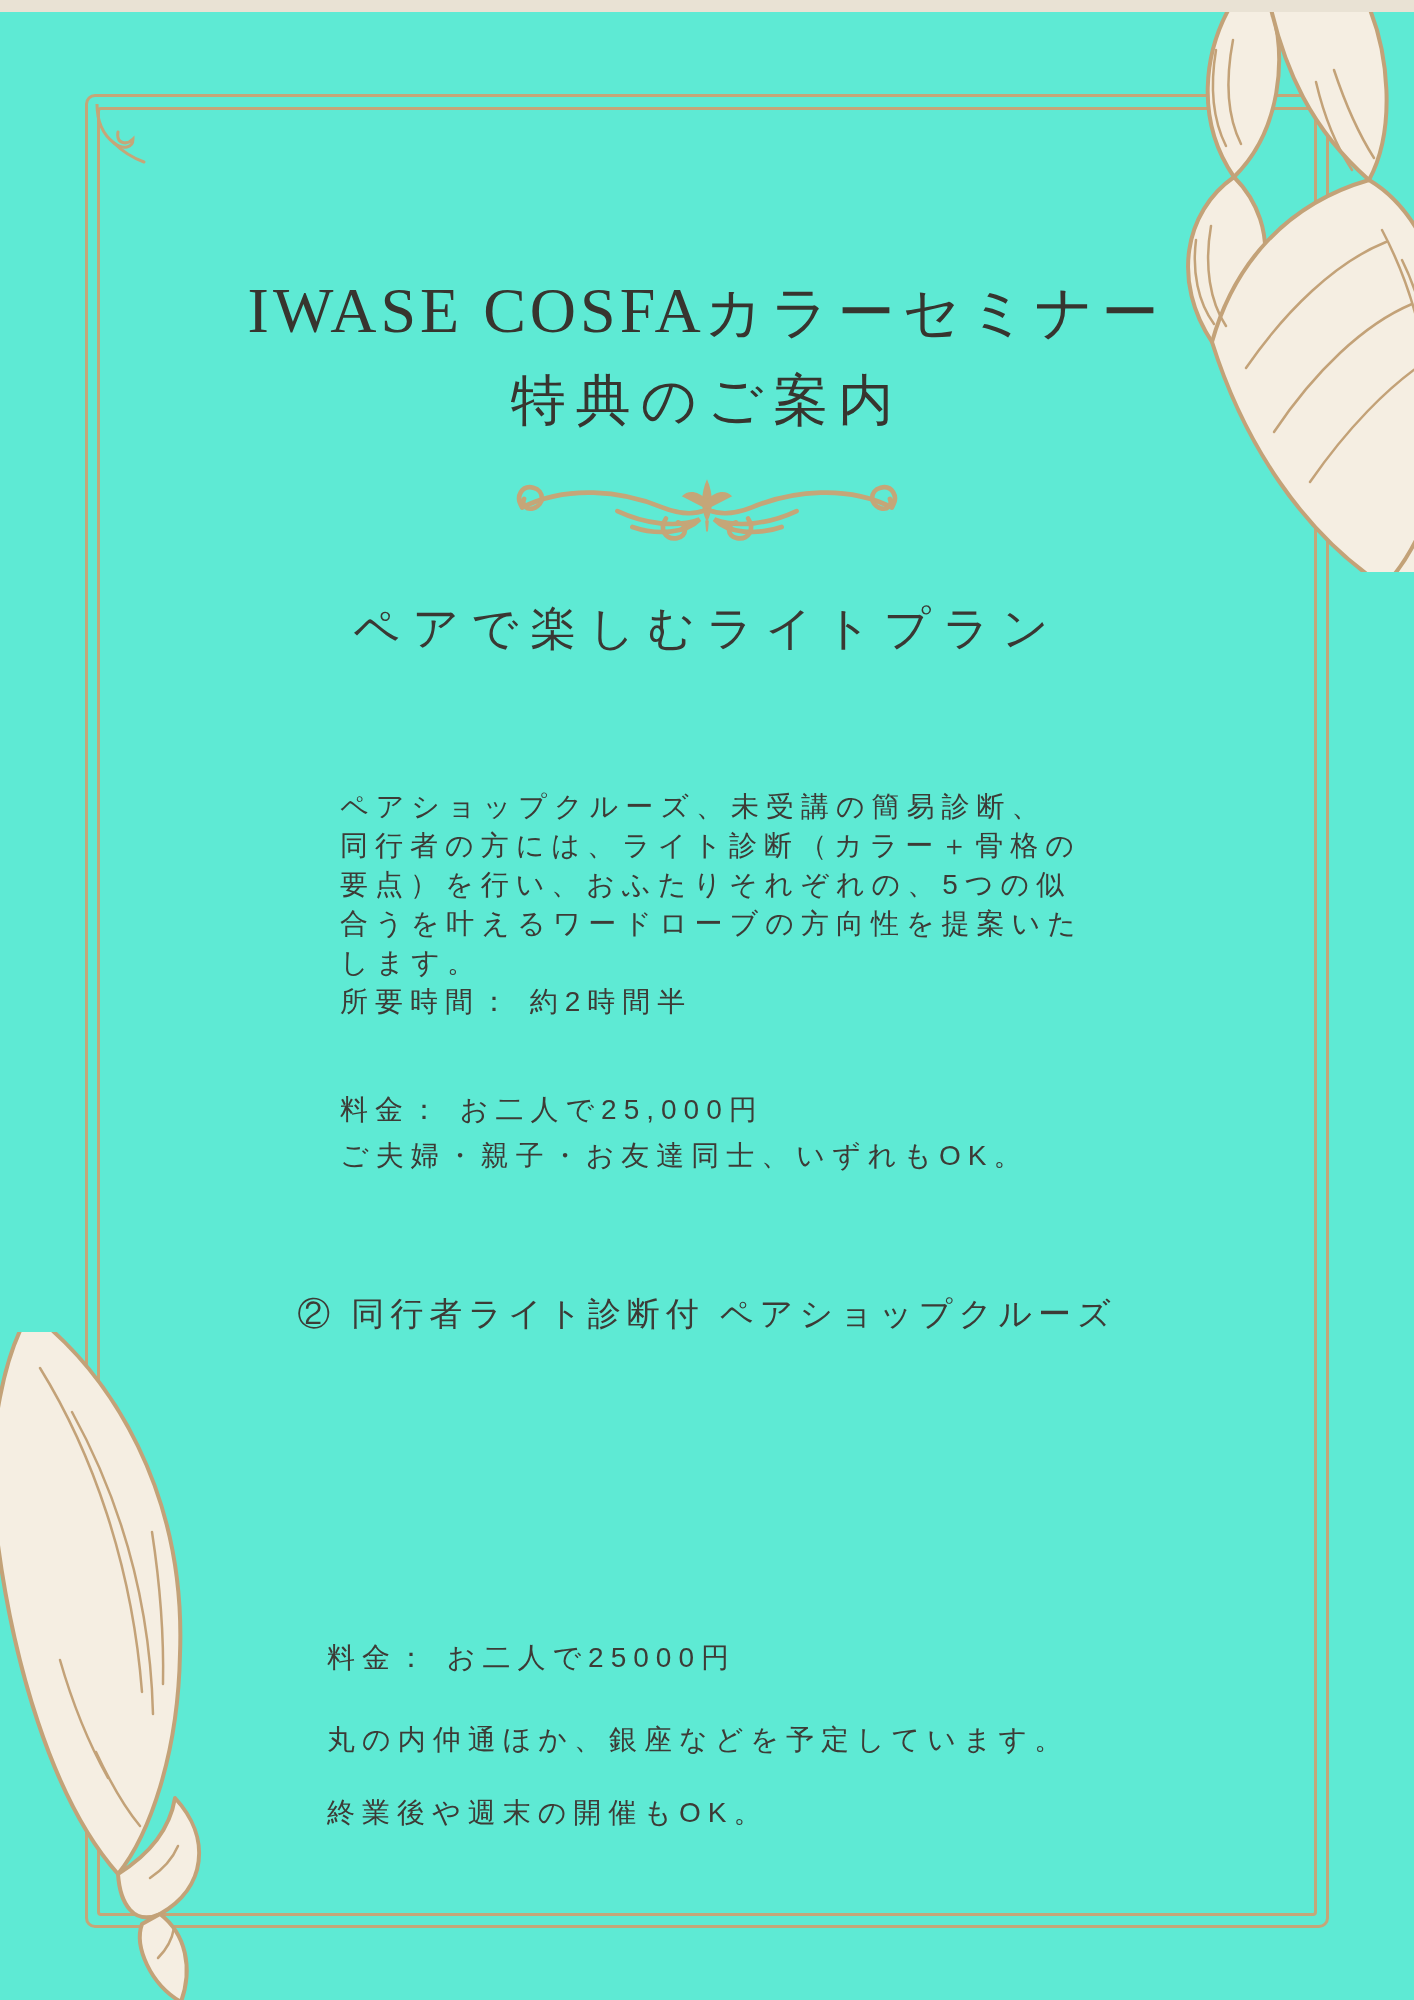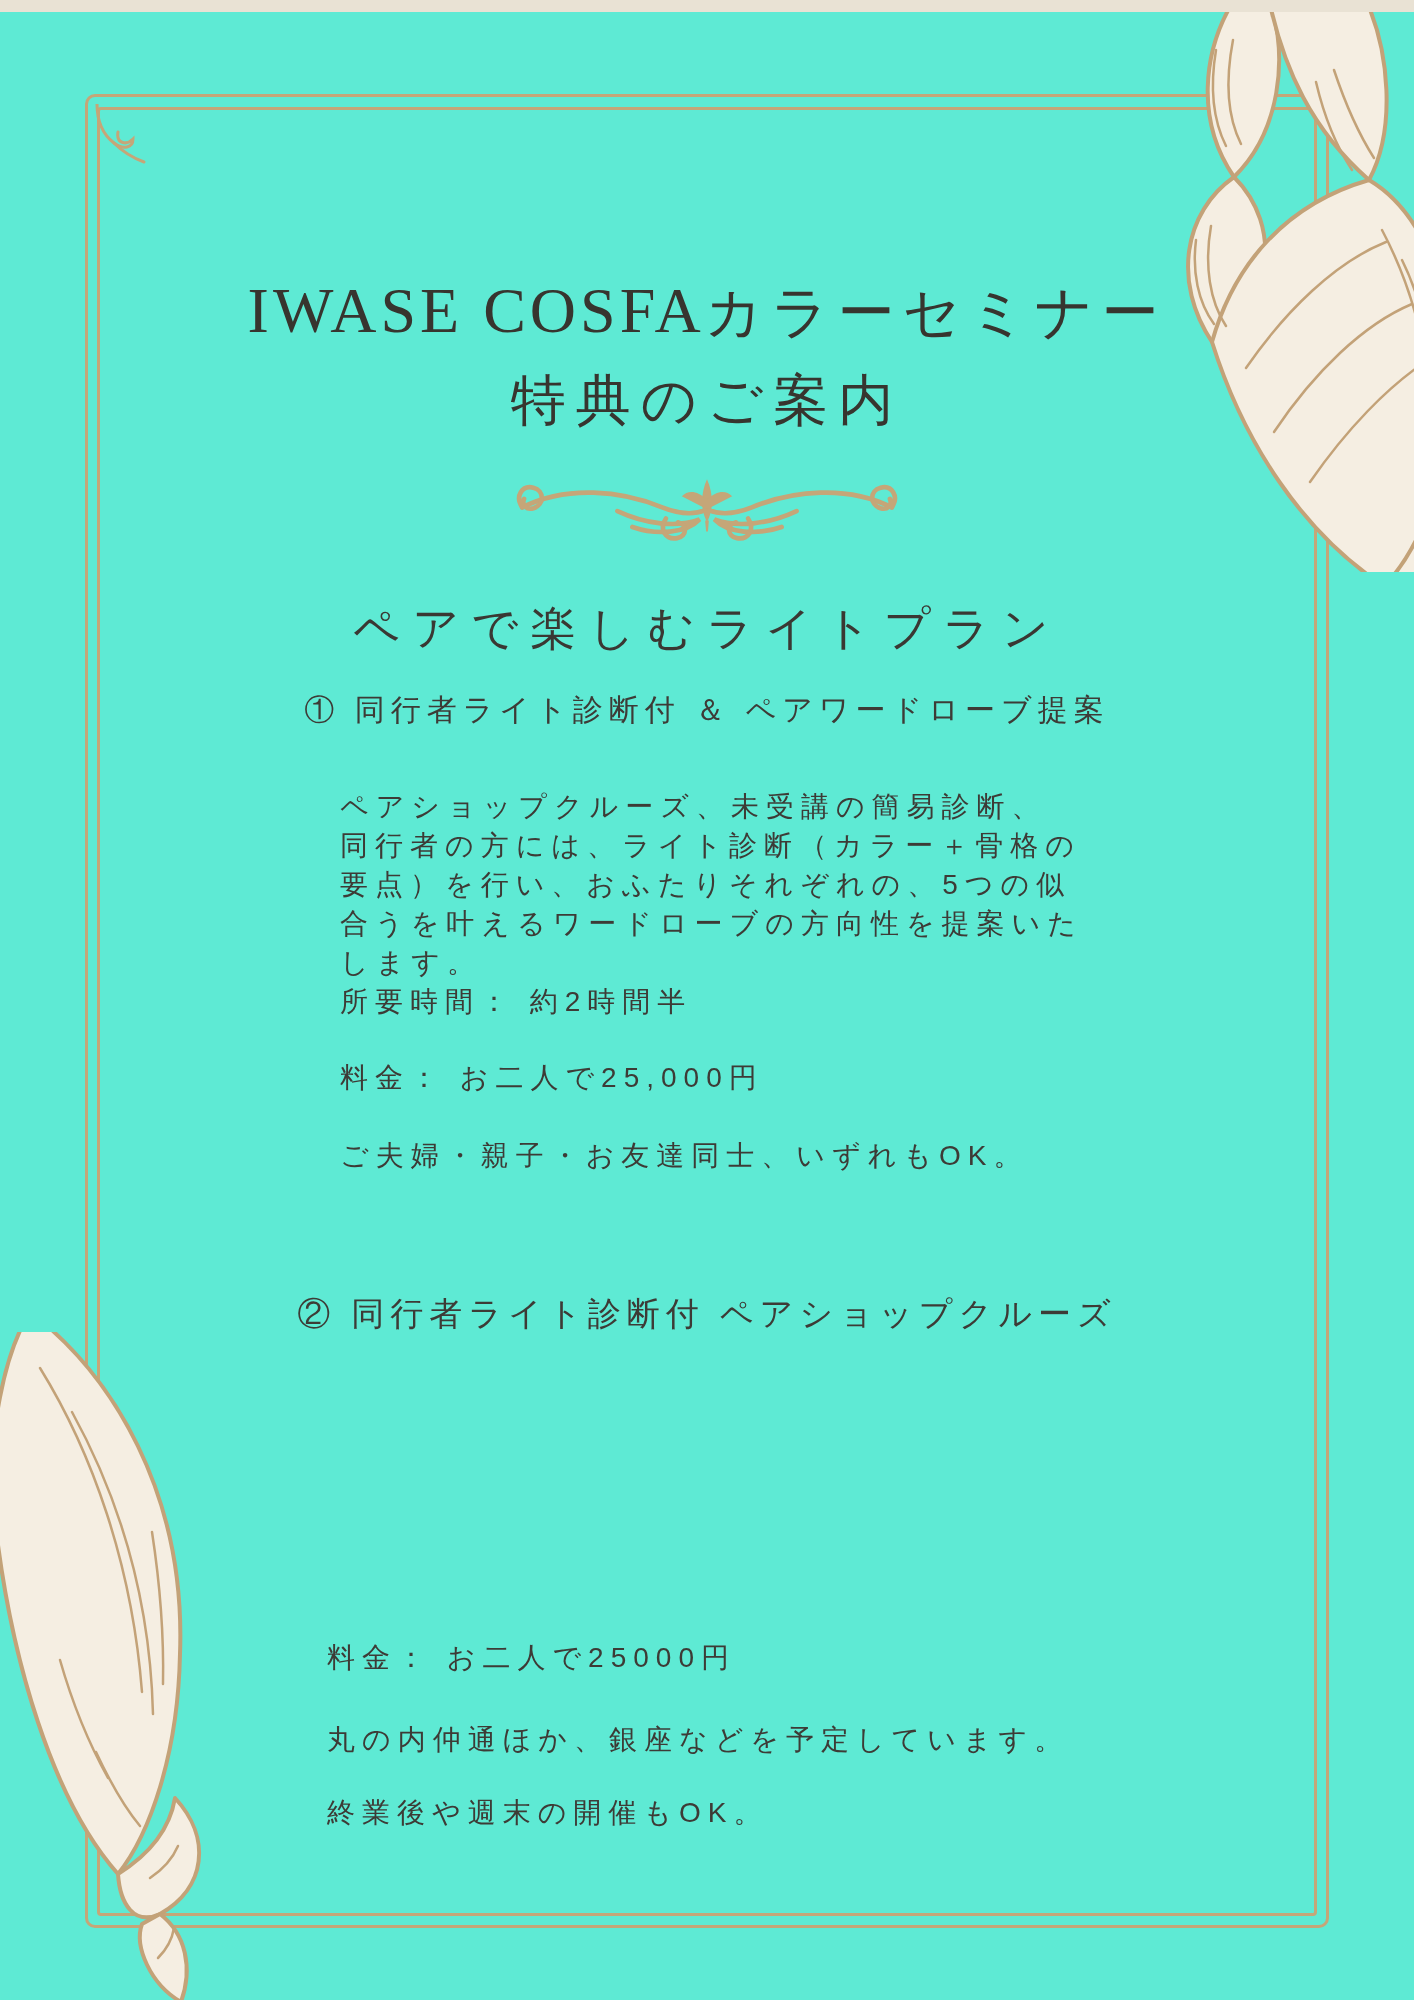--- a/index.html
+++ b/index.html
@@ -28,21 +28,21 @@
   .plan-heading{top:586px;font-size:46px;letter-spacing:12px;font-weight:400;color:#3a3833;}
   .section-subtitle{font-size:30px;letter-spacing:6px;font-weight:400;color:#3d3b36;}
   .subtitle-1{top:678px;}
   .subtitle-2{top:1280px;font-size:33px;}
   .text-block{
     position:absolute;left:340px;width:810px;
     font-size:28px;line-height:39px;letter-spacing:7px;
     white-space:pre-line;color:#3d3b36;
   }
   .body-1{top:775px;}
-  .price-1{top:1046px;}
+  .price-1{top:1078px;}
   .note-1a{top:1124px;}
   .body-2{left:327px;top:1348px;}
   .price-2{left:327px;top:1626px;}
   .note-2a{left:327px;top:1708px;}
   .note-2b{left:327px;top:1781px;}
   h1,h2,h3,p{margin:0;padding:0;font-weight:inherit;}
 </style>
 </head>
 <body>
 
@@ -111,21 +111,20 @@
     <g fill="#c5a678">
       <path d="M 220,10 C 213,26 213,42 220,56 C 227,42 227,26 220,10 Z"></path>
       <path d="M 220,32 C 210,22 200,21 193,28 C 202,33 211,37 220,42 Z"></path>
       <path d="M 220,32 C 230,22 240,21 247,28 C 238,33 229,37 220,42 Z"></path>
       <path d="M 218,54 L 222,54 L 221,66 L 219,66 Z"></path>
     </g>
   </svg>
 
   <h2 class="center-line plan-heading">ペアで楽しむライトプラン</h2>
 
-  <h3 class="center-line section-subtitle subtitle-1">① 同行者ライト診断付 ＆ ペアワードローブ提案</h3>
   <p class="text-block body-1">ペアショップクルーズ、未受講の簡易診断、
 同行者の方には、ライト診断（カラー＋骨格の
 要点）を行い、おふたりそれぞれの、5つの似
 合うを叶えるワードローブの方向性を提案いた
 します。
 所要時間： 約2時間半</p>
   <p class="text-block price-1">料金： お二人で25,000円</p>
   <p class="text-block note-1a">ご夫婦・親子・お友達同士、いずれもOK。</p>
 
   <h3 class="center-line section-subtitle subtitle-2">② 同行者ライト診断付 ペアショップクルーズ</h3>

